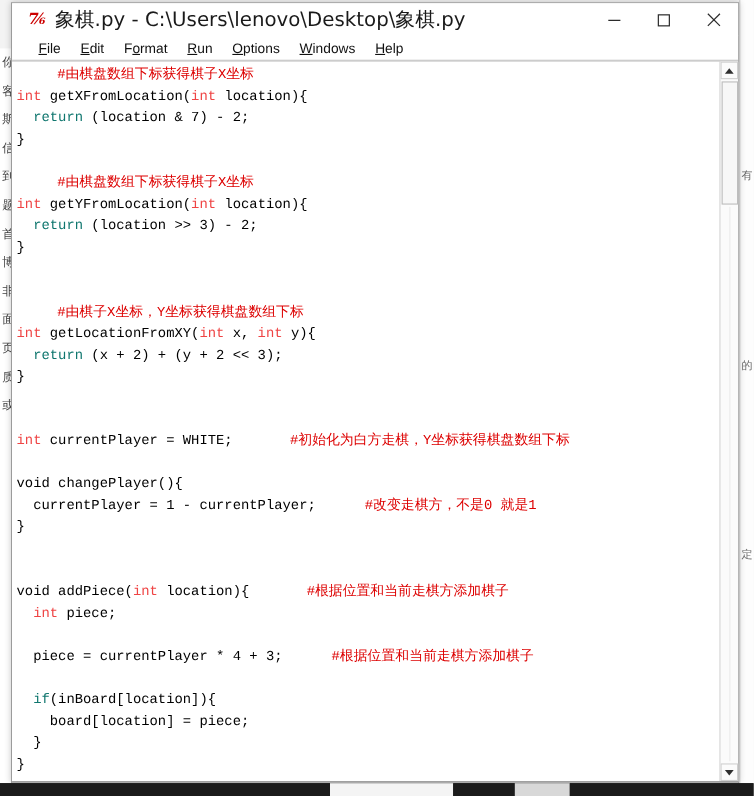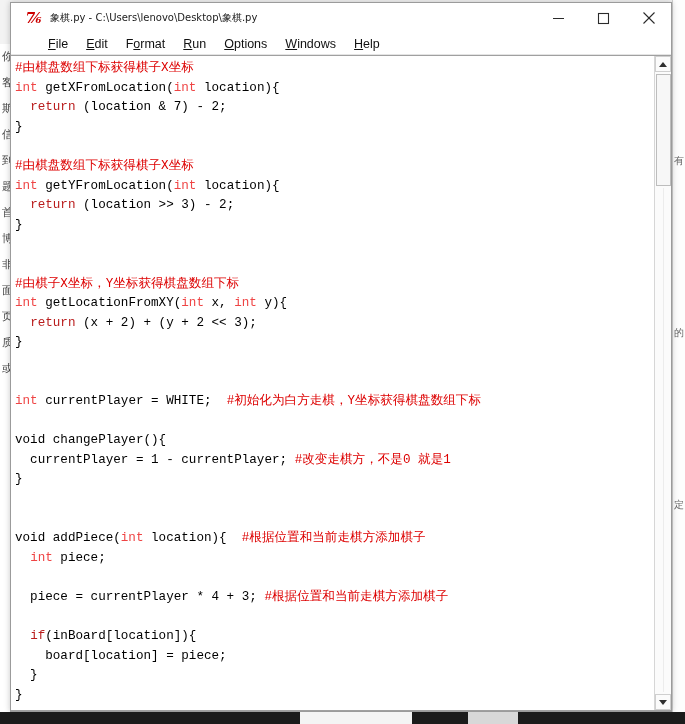--- a/index.html
+++ b/index.html
@@ -65,41 +65,41 @@
     width: 20px; height: 18px;
     margin-left: 12px; margin-right: 7px;
     color: #cc0000;
     font-family: "DejaVu Serif", serif;
     font-size: 14px; font-weight: bold; font-style: italic;
     line-height: 18px; text-align: center;
     letter-spacing: -1px;
   }
   #title-text {
     font-family: "DejaVu Sans", sans-serif;
-    font-size: 10px;
+    font-size: 18px;
     color: #1a1a1a;
     white-space: nowrap;
   }
   #window-controls {
     position: absolute; right: 0; top: 0;
     height: 30px; display: flex;
   }
   .winbtn {
     width: 45px; height: 30px;
     display: flex; align-items: center; justify-content: center;
     color: #2b2b2b;
   }
   .winbtn svg { display: block; }
 
   
   #menubar {
     height: 22px; min-height: 22px;
     background: #ffffff;
     display: flex; align-items: center;
-    padding-left: 28px;
+    padding-left: 15px;
     border-bottom: 1px solid #e4e4e4;
   }
   .menu-item {
     font-family: "Liberation Sans", sans-serif;
     font-size: 12.5px;
     color: #111;
     padding: 1px 9px;
     white-space: nowrap;
   }
   .menu-item u { text-decoration: underline; }
@@ -122,22 +122,22 @@
   }
   pre#code {
     margin: 0;
     font-family: "Liberation Mono", "DejaVu Sans Mono", monospace;
     font-size: 12.6px;
     line-height: 19.6px;
     color: #000000;
     white-space: pre;
     tab-size: 2;
   }
-  .cmt   { color: #dd0000; }
-  .kw    { color: #b91c1c; }
+  .cmt   { color: #dd0000; margin-left: 37px; }
+  .kw    { color: #0f766e; }
   .bi    { color: #ef4444; }
 
   
   #vscroll {
     width: 17px; min-width: 17px;
     background: #fbfbfb;
     border-left: 1px solid #d6d6d6;
     position: relative;
   }
   .sb-arrow {

